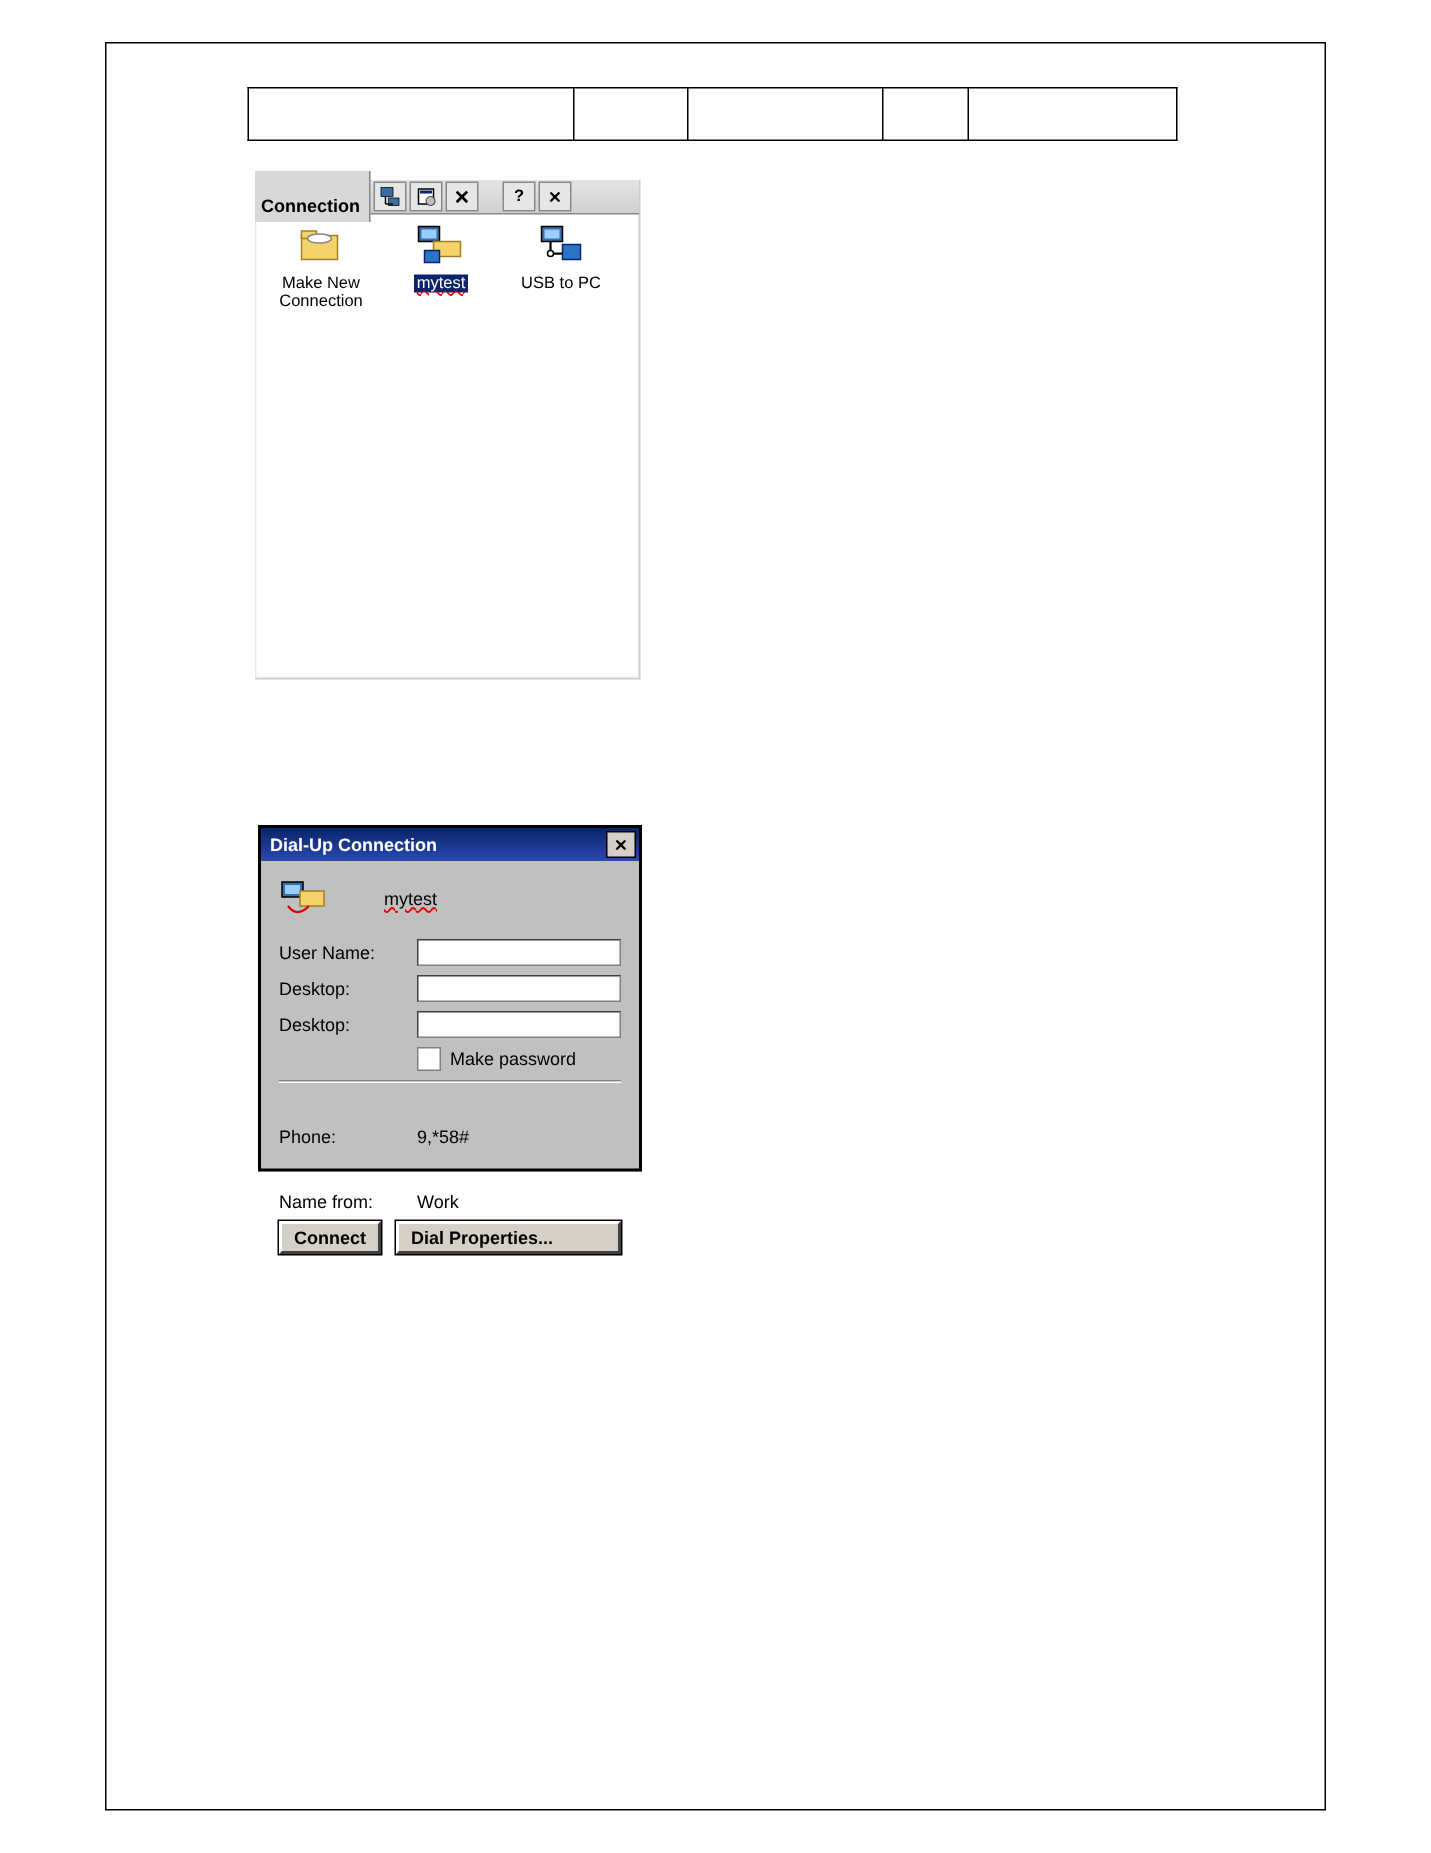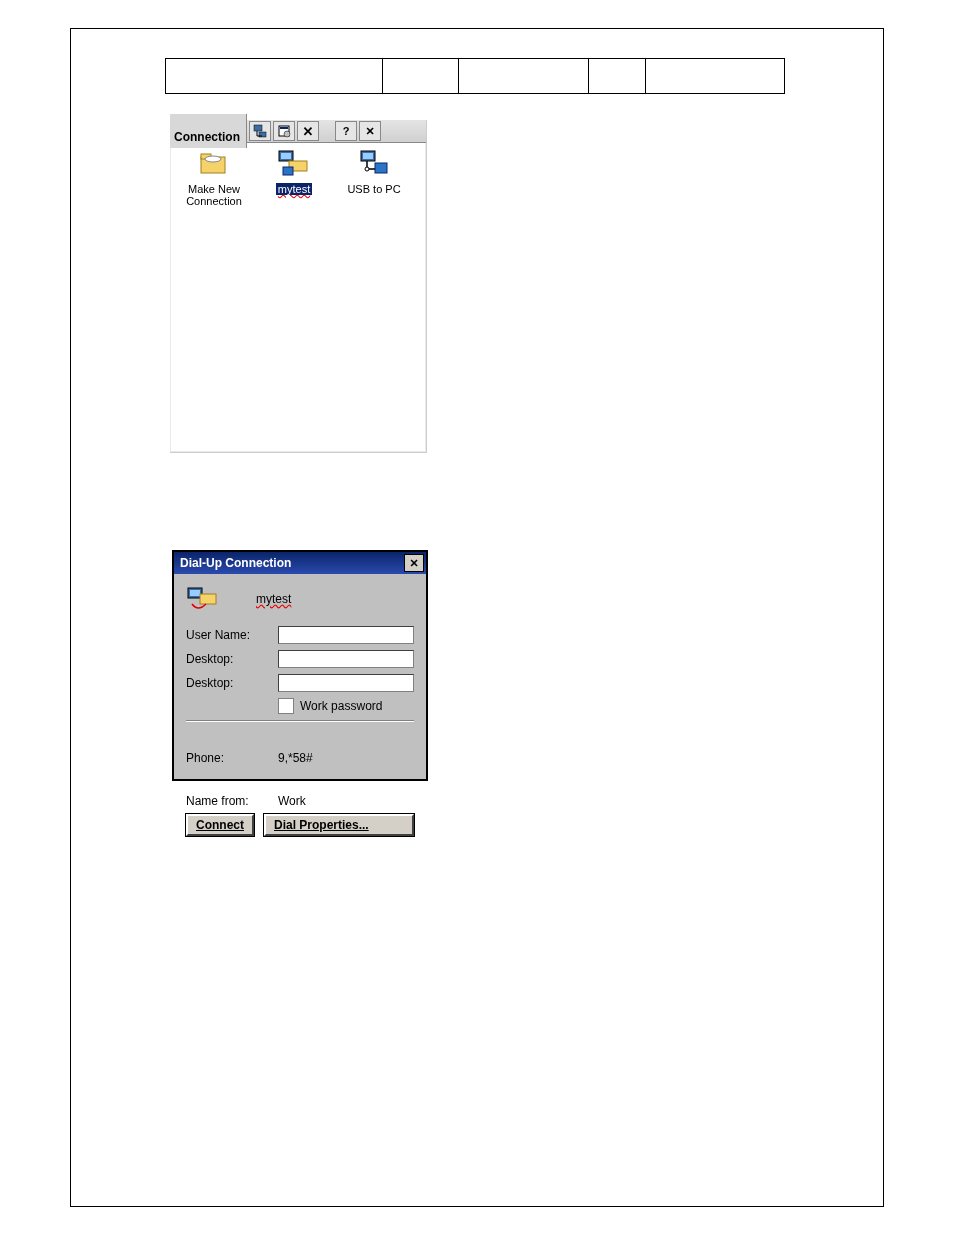--- a/index.html
+++ b/index.html
@@ -203,21 +203,20 @@
   .info-row {
     display: flex;
     margin-bottom: 2px;
     margin-top: 29px;
   }
   .info-row .lab { width: 92px; }
   .btn-row {
     display: flex;
     gap: 10px;
     margin-top: 6px;
-    text-decoration: underline;
   }
   .btn {
     background: #d4d0c8;
     border: 2px solid #fff;
     border-right-color: #404040;
     border-bottom-color: #404040;
     box-shadow: 0 0 0 1px #000;
     padding: 2px 8px;
     font-size: 12px;
     font-weight: bold;
@@ -333,21 +332,21 @@
       <div class="form-row">
         <span class="lab">Desktop:</span>
         <div class="txt" value=""></div>
       </div>
       <div class="form-row">
         <span class="lab">Desktop:</span>
         <div class="txt" value=""></div>
       </div>
       <div class="save-row">
         <div class="chk"></div>
-        <span>Work password</span>
+        <span>Make password</span>
       </div>
 
       <hr class="hr">
 
       <div class="info-row">
         <span class="lab">Phone:</span>
         <span>9,*58#</span>
       </div>
       <div class="info-row">
         <span class="lab">Name from:</span>

